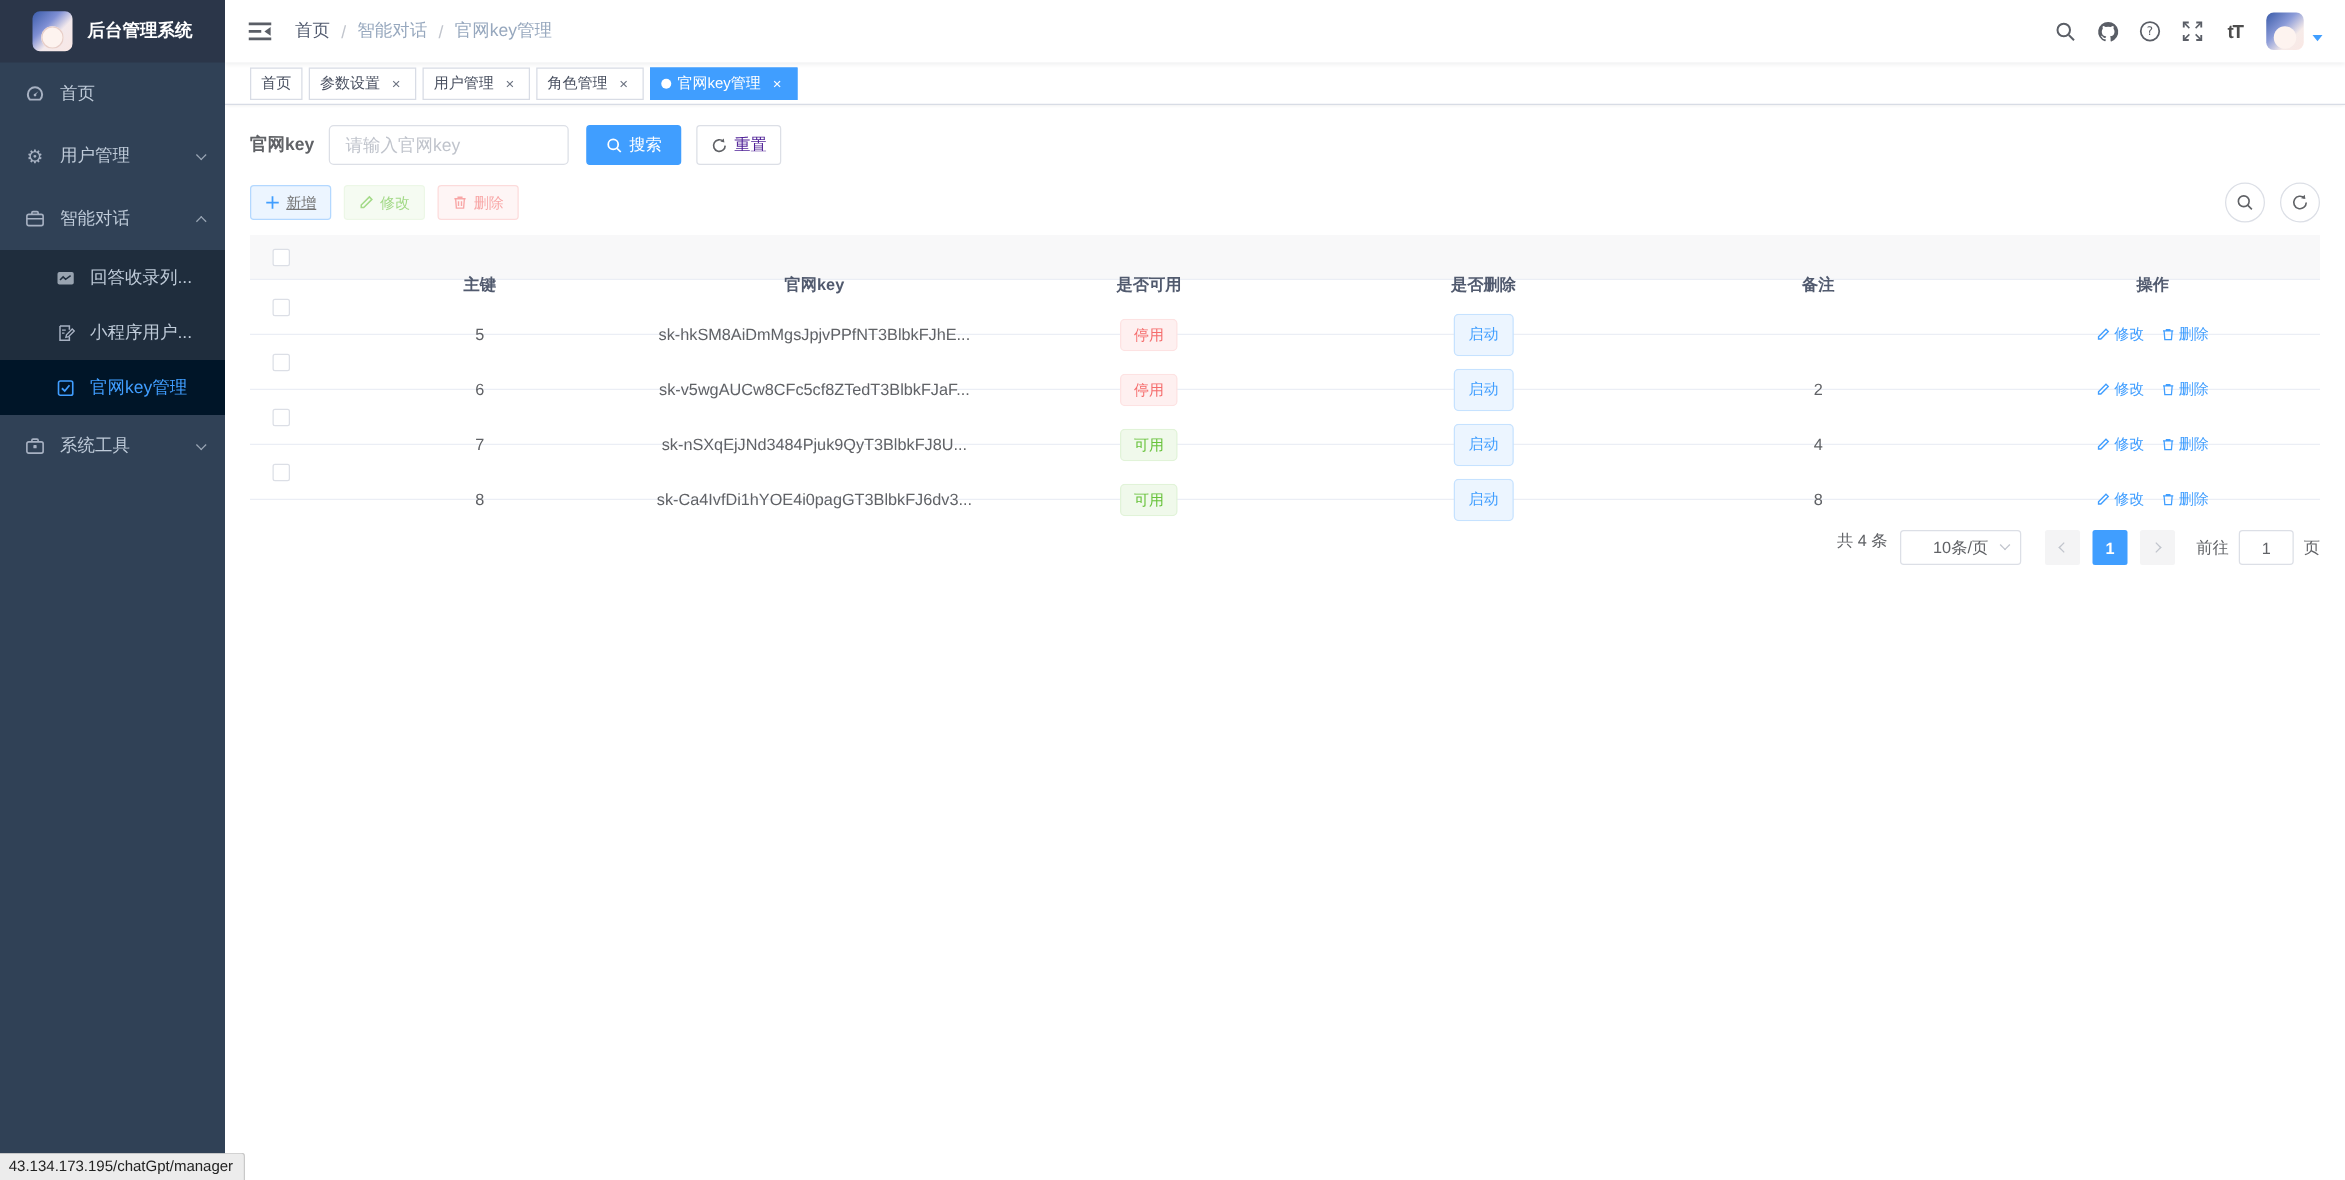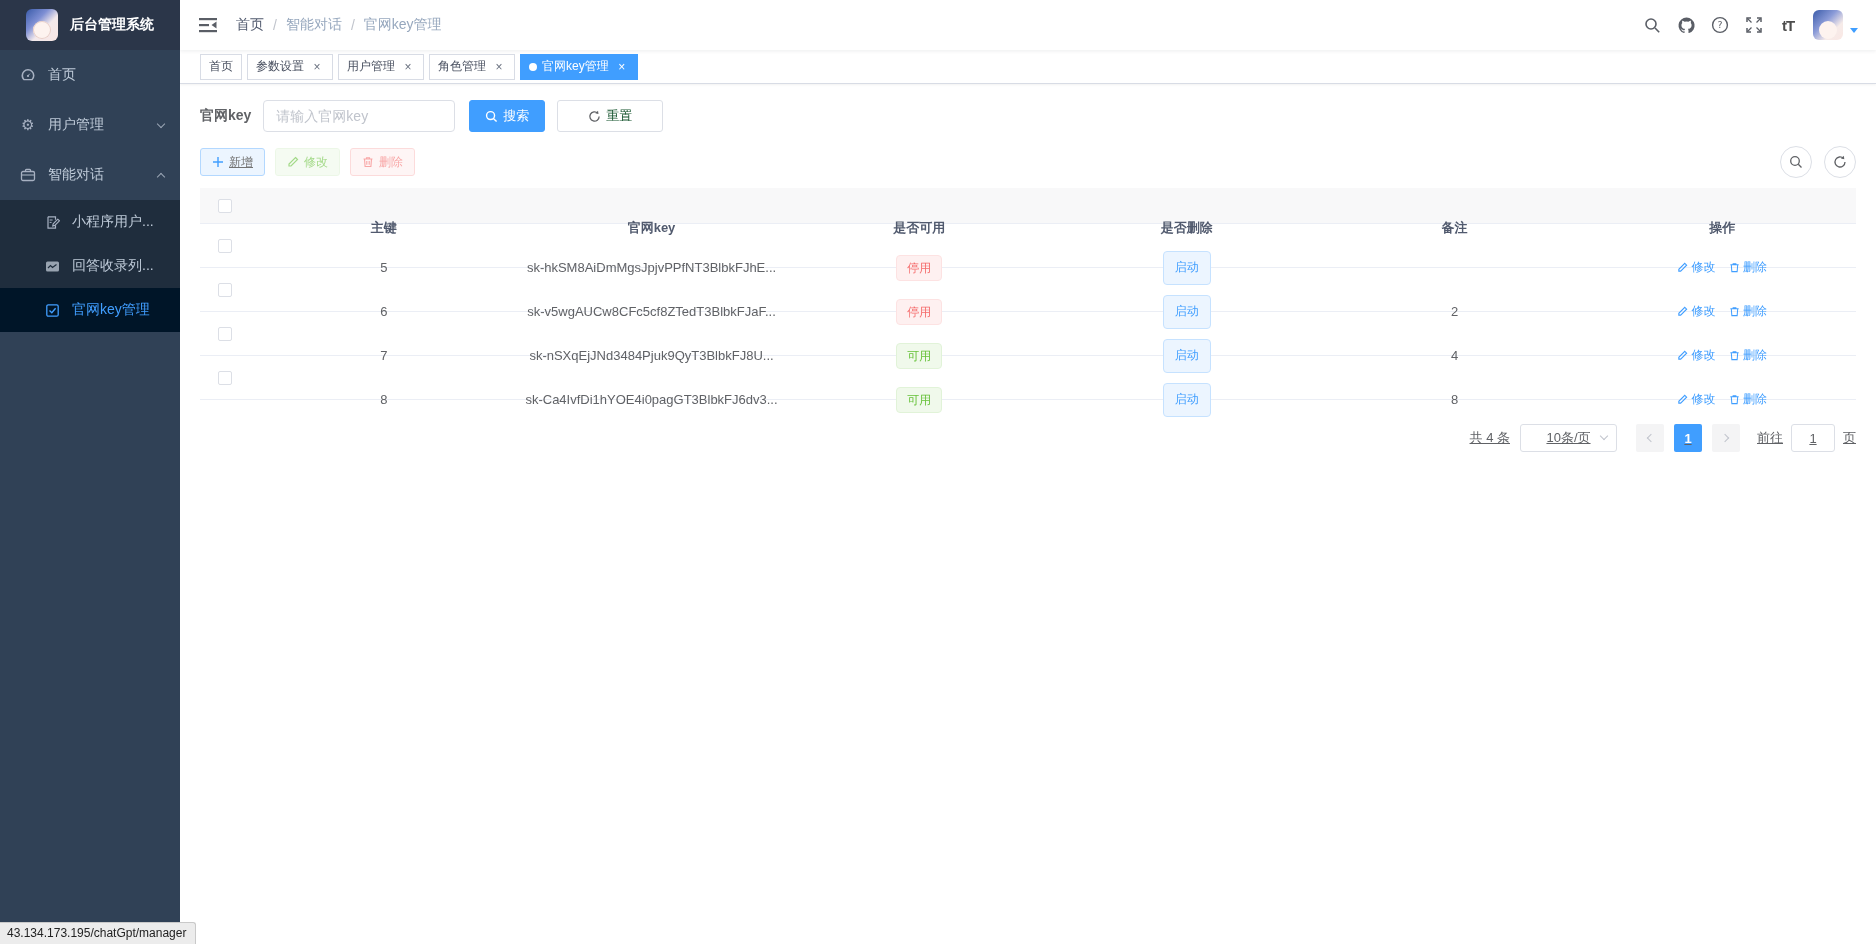--- a/index.html
+++ b/index.html
@@ -75,22 +75,22 @@
   .sf-label { font-size:14px; font-weight:bold; color:#606266; margin-right:12px; }
   .sf-input { width:192px; height:32px; border:1px solid #dcdfe6; border-radius:4px;
     padding:0 12px; font-size:14px; color:#606266; outline:none;
     font-family:"Liberation Sans","DejaVu Sans",sans-serif; }
   .sf-input::placeholder { color:#c0c4cc; }
   .btn { display:inline-flex; align-items:center; justify-content:center; border-radius:3px;
     cursor:pointer; border:1px solid transparent; font-family:inherit; }
   .btn svg { margin-right:5px; }
   .btn-primary { background:#409eff; border-color:#409eff; color:#fff;
     height:32px; padding:0 15px; font-size:13px; margin-left:14px; }
-  .btn-plain-default { background:#fff; border-color:#dcdfe6; color:#14532d;
-    height:32px; padding:0 30px; font-size:13px; margin-left:12px; }
+  .btn-plain-default { background:#fff; border-color:#dcdfe6; color:#4c1d95;
+    height:32px; padding:0 11px; font-size:13px; margin-left:12px; }
 
   
   .toolbar { display:flex; align-items:center; margin-bottom:10px; }
   .btn-mini { height:28px; padding:0 11px; font-size:12px; margin-right:10px; }
   .btn-plain-primary { background:#ecf5ff; border-color:#b3d8ff; color:#737373;text-decoration:underline; }
   .btn-plain-success { background:#f0f9eb; border-color:#e1f3d8; color:#67c23a; opacity:.6; }
   .btn-plain-danger  { background:#fef0f0; border-color:#fbc4c4; color:#f56c6c; opacity:.6; }
   .toolbar-right { margin-left:auto; display:flex; }
   .circle-btn { width:32px; height:32px; border-radius:50%; border:1px solid #dcdfe6; background:#fff;
     display:flex; align-items:center; justify-content:center; margin-left:12px; cursor:pointer; color:#606266; }
@@ -106,22 +106,22 @@
     border-radius:4px; border:1px solid transparent; }
   .tag-pill.danger { background:#fef0f0; border-color:#fde2e2; color:#f56c6c; }
   .tag-pill.success { background:#f0f9eb; border-color:#e1f3d8; color:#67c23a; }
   .start-btn { display:inline-flex; align-items:center; height:28px; padding:16px 11px; font-size:12px;
     background:#ecf5ff; border:1px solid #c6e2ff; color:#409eff; border-radius:4px; cursor:pointer; }
   .op-link { color:#409eff; font-size:12px; cursor:pointer; display:inline-flex; align-items:center; }
   .op-link + .op-link { margin-left:10px; }
   .op-link svg { margin-right:3px; }
 
   
-  .pagination { display:flex; align-items:center; justify-content:flex-end; margin-top:24px;
-    font-size:13px; color:#606266;text-decoration:underline; }
+  .pagination { display:flex; align-items:flex-start; justify-content:flex-end; margin-top:24px;
+    font-size:13px; color:#606266; }
   .pg-total { margin-right:10px; }
   .pg-select { width:97px; height:28px; border:1px solid #dcdfe6; border-radius:3px; display:flex;
     align-items:center; justify-content:center; position:relative; color:#606266; cursor:pointer; margin-right:14px; }
   .pg-select .chev { border-color:#c0c4cc; position:absolute; right:9px; top:11px; }
   .pg-btn { width:28px; height:28px; border-radius:2px; background:#f4f4f5; display:flex;
     align-items:center; justify-content:center; margin:0 5px; cursor:pointer; }
   .pg-btn .chev { border-color:#c0c4cc; margin:0; }
   .pg-btn .chev.left { transform:rotate(135deg); margin-left:2px; }
   .pg-btn .chev.right { transform:rotate(-45deg); margin-right:2px; }
   .pg-num { width:28px; height:28px; border-radius:2px; background:#409eff; color:#fff;
@@ -172,49 +172,60 @@
           </svg>
       </span>
       <span class="mi-label">智能对话</span>
       <i class="chev up"></i>
     </div>
 
     <div class="submenu">
       <div class="submenu-item">
         <span class="menu-icon">
           <svg width="15" height="15" viewBox="0 0 15 15">
+              <rect x="1" y="2.5" width="13" height="10" rx="1.5" fill="#98a3b0"></rect>
+              <polyline points="3,9 5.5,6.5 7.5,8.5 11.5,5.5" fill="none" stroke="#1f2d3d" stroke-width="1.2"></polyline>
+            </svg>
+        </span>
+        <span class="mi-label">回答收录列...</span>
+      </div>
+      <div class="submenu-item">
+        <span class="menu-icon">
+          <svg width="15" height="15" viewBox="0 0 15 15">
               <path d="M3 1.8h7.5v3" fill="none" stroke="#a7b1c2" stroke-width="1.2"></path>
               <path d="M3 1.8v11.4h7.5v-3" fill="none" stroke="#a7b1c2" stroke-width="1.2"></path>
               <path d="M12.8 4.2l-4.6 4.6-.5 2.1 2.1-.5 4.6-4.6z" fill="none" stroke="#a7b1c2" stroke-width="1.1"></path>
               <path d="M4.6 5h3M4.6 7.4h2" stroke="#a7b1c2" stroke-width="1"></path>
             </svg>
         </span>
         <span class="mi-label">小程序用户...</span>
-      </div>
-      <div class="submenu-item">
-        <span class="menu-icon">
-          <svg width="15" height="15" viewBox="0 0 15 15">
-              <rect x="1" y="2.5" width="13" height="10" rx="1.5" fill="#98a3b0"></rect>
-              <polyline points="3,9 5.5,6.5 7.5,8.5 11.5,5.5" fill="none" stroke="#1f2d3d" stroke-width="1.2"></polyline>
-            </svg>
-        </span>
-        <span class="mi-label">回答收录列...</span>
       </div>
       <div class="submenu-item active">
         <span class="menu-icon">
           <svg width="15" height="15" viewBox="0 0 15 15">
               <rect x="1.8" y="1.8" width="11.4" height="11.4" rx="1.5" fill="none" stroke="#409eff" stroke-width="1.3"></rect>
               <polyline points="4.5,7.6 6.8,9.8 10.6,5.2" fill="none" stroke="#409eff" stroke-width="1.4"></polyline>
             </svg>
         </span>
         <span class="mi-label">官网key管理</span>
       </div>
     </div>
 
 
+    <div class="menu-item">
+      <span class="menu-icon">
+        <svg width="16" height="16" viewBox="0 0 16 16">
+            <rect x="1.5" y="4.5" width="13" height="9" rx="1.5" fill="none" stroke="#a7b1c2" stroke-width="1.3"></rect>
+            <path d="M5.5 4.5V3.2c0-.5.4-.9.9-.9h3.2c.5 0 .9.4.9.9v1.3" fill="none" stroke="#a7b1c2" stroke-width="1.3"></path>
+            <rect x="6.7" y="7" width="2.6" height="2.6" rx=".5" fill="#a7b1c2"></rect>
+          </svg>
+      </span>
+      <span class="mi-label">系统工具</span>
+      <i class="chev"></i>
+    </div>
 
   </div>
 </div>
 
 <div class="main">
 
   <div class="navbar">
     <div class="hamburger">
       <svg width="20" height="20" viewBox="0 0 20 20">
           <rect x="1" y="3" width="18" height="2.2" fill="#5a5e66"></rect>

